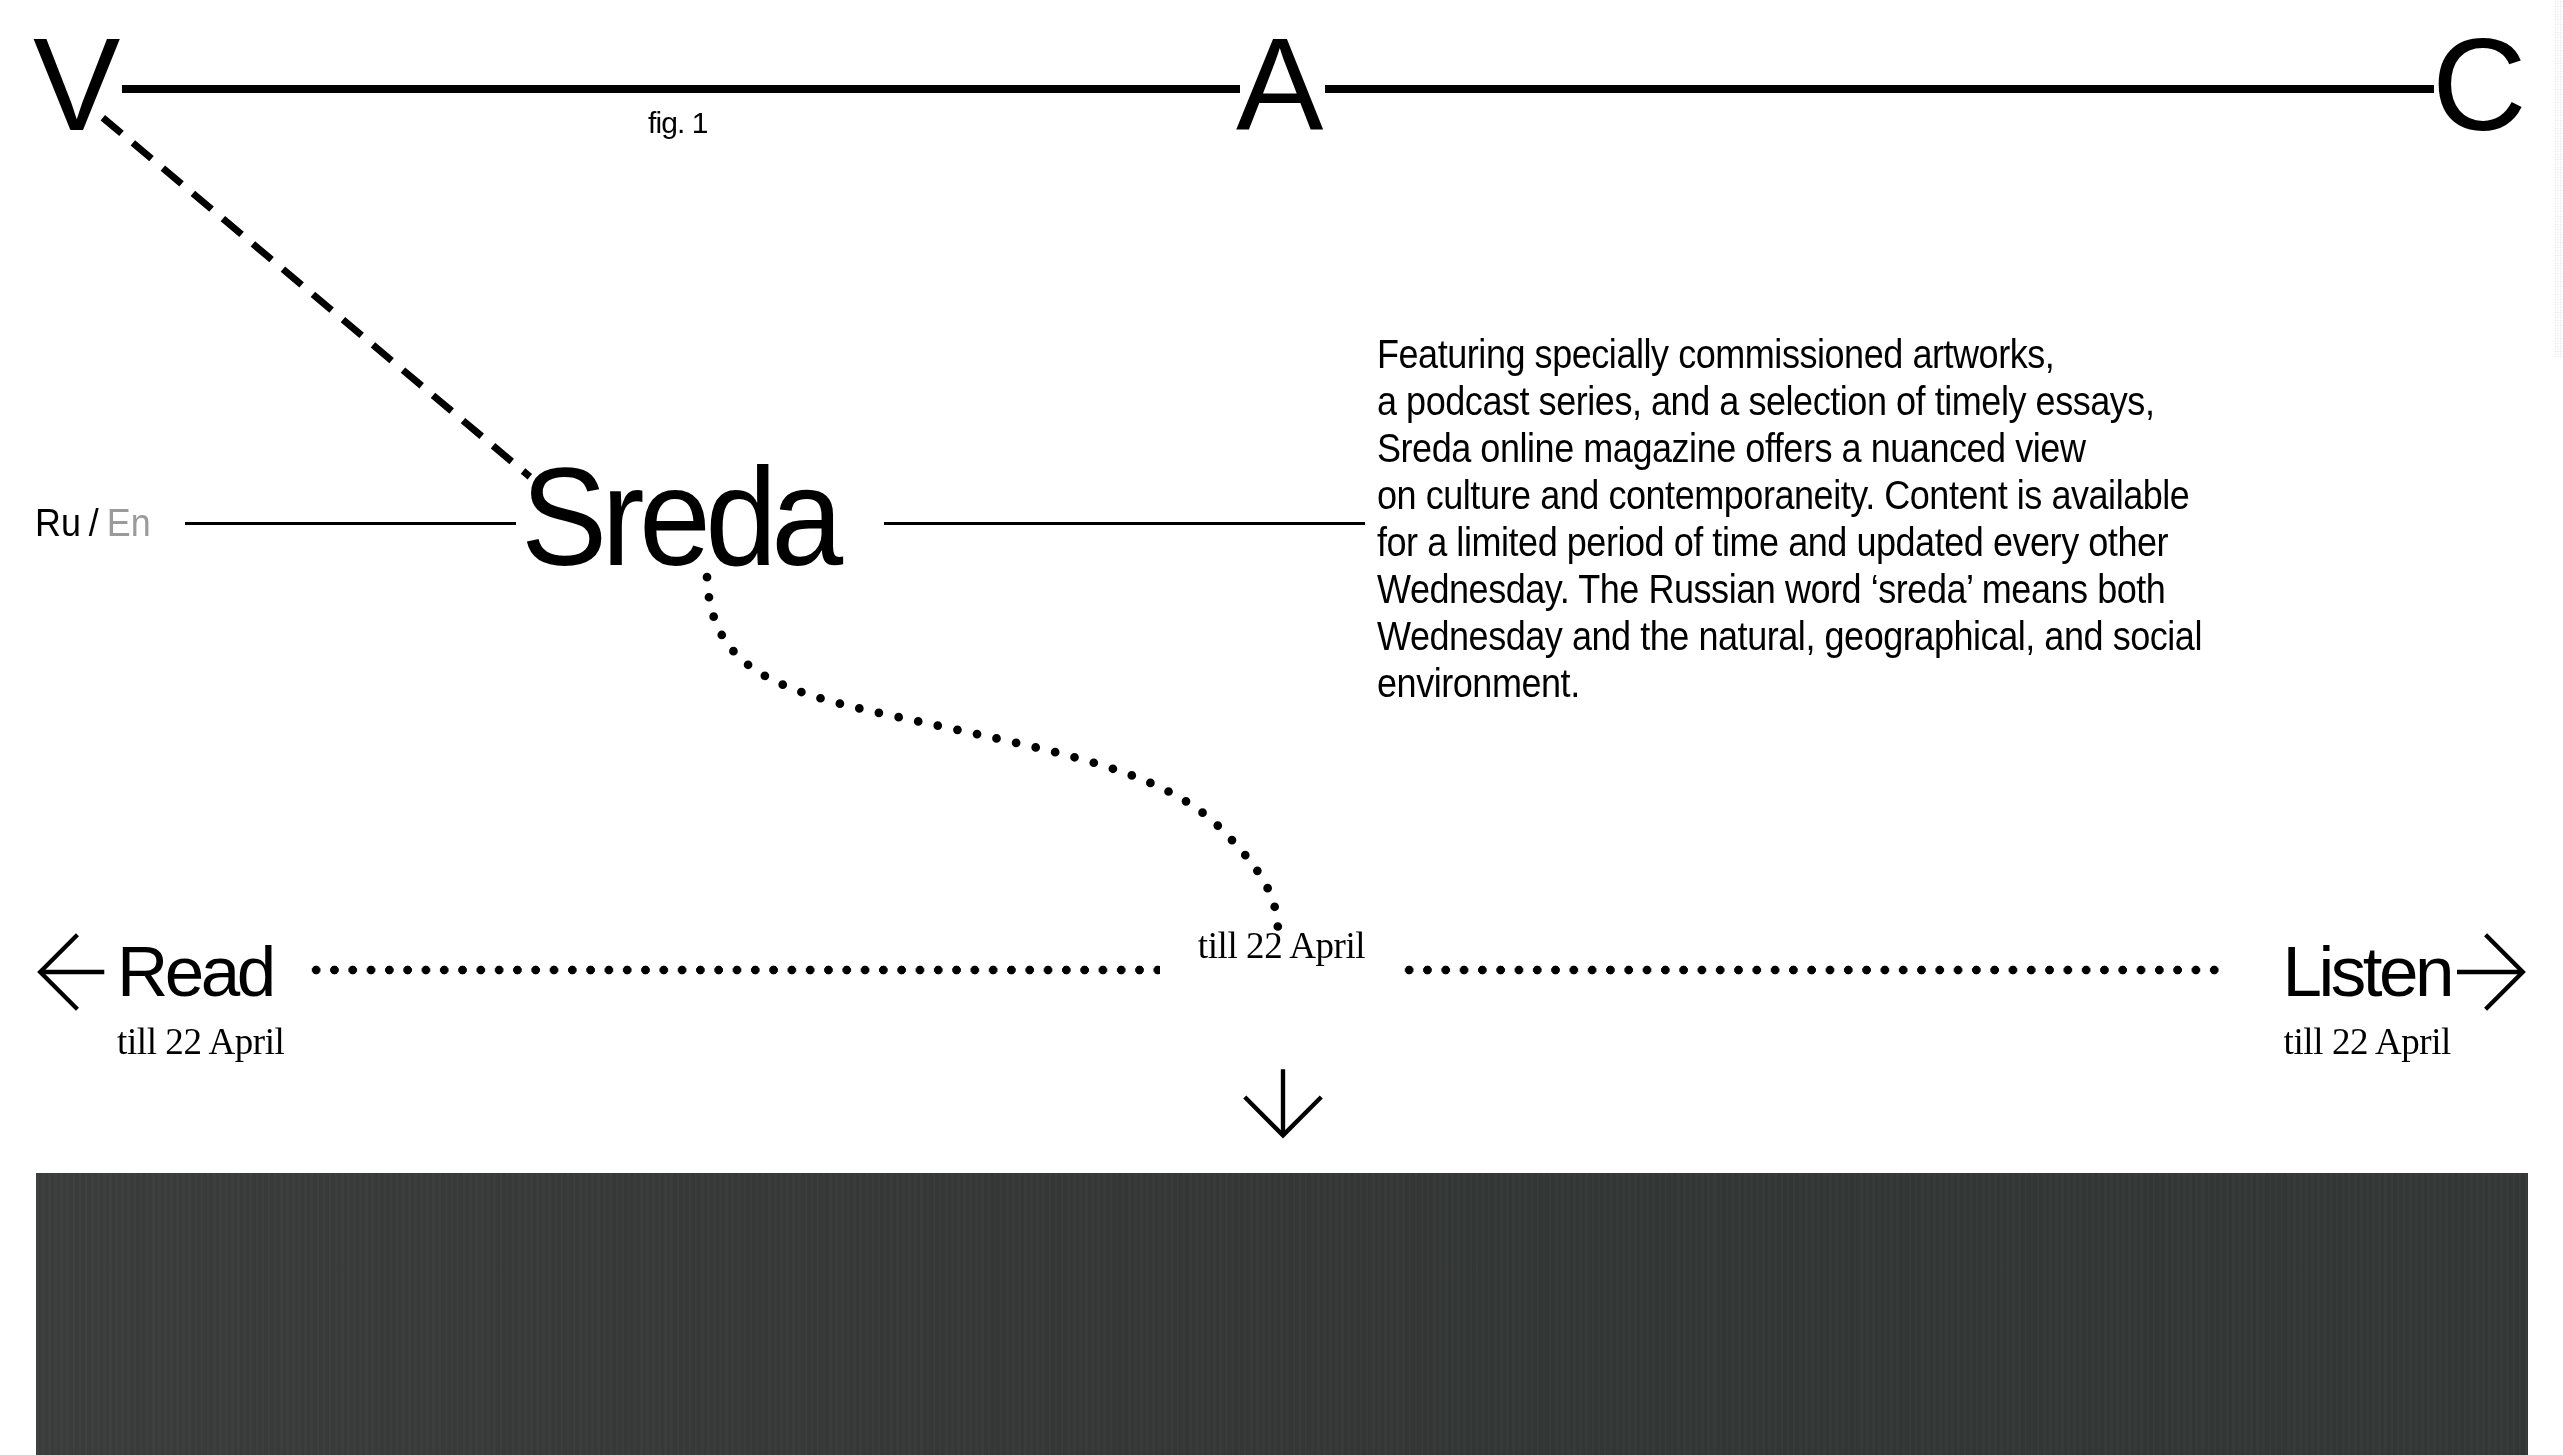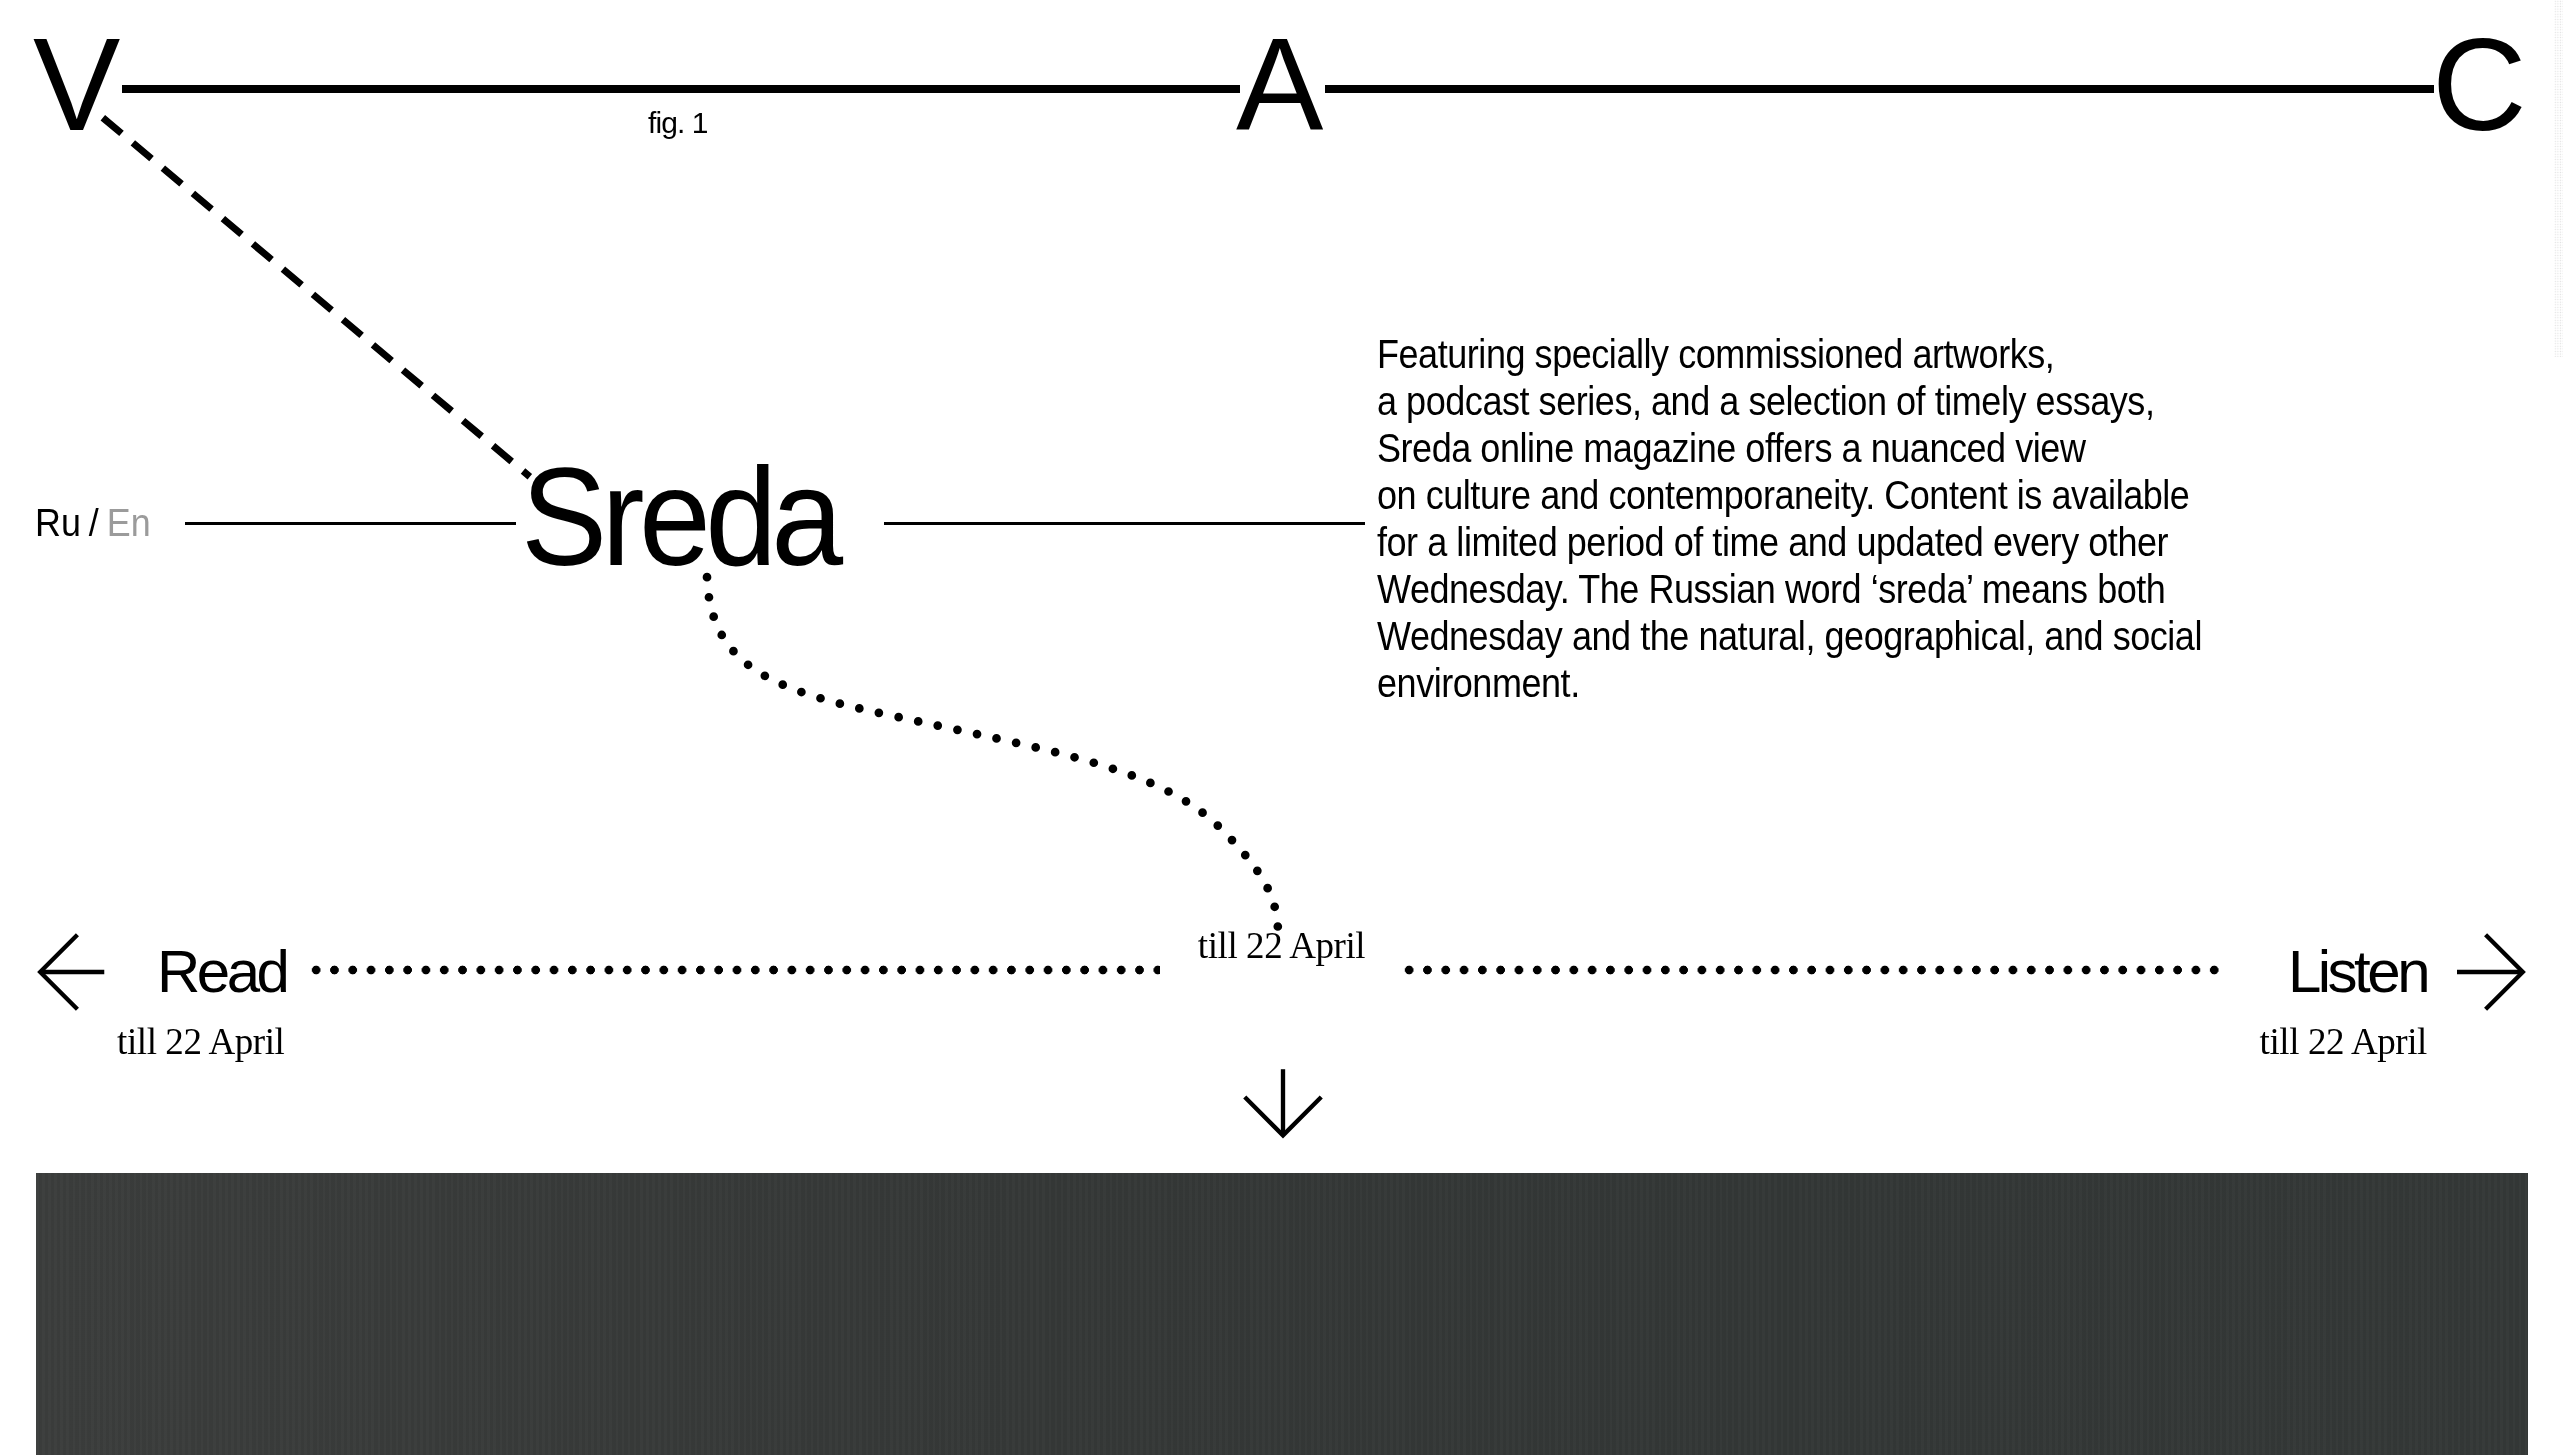--- a/index.html
+++ b/index.html
@@ -84,36 +84,35 @@
   .description span { display: block; white-space: nowrap; }
 
   
   .nav-item {
     position: absolute;
     top: 924px;
     text-align: center;
     white-space: nowrap;
   }
   .nav-label {
-    font-size: 60px;
+    font-size: 71px;
     line-height: 96px;
     letter-spacing: -3.5px;
     display: block;
-    margin-left: 40px;
   }
   .nav-date {
     font-size: 37px;
     line-height: 44px;
     letter-spacing: -0.4px;
     display: block;
     font-family: Liberation Serif, serif;
   }
   .nav-read { left: 117px; text-align: left; }
   .nav-watch { left: 1168px; width: 227px; }
-  .nav-listen { right: 136px; text-align: right; }
+  .nav-listen { right: 112px; text-align: right; }
 
   .dots-line {
     position: absolute;
     top: 965px;
     height: 9.6px;
     background-image: radial-gradient(circle, #000 4px, transparent 4.5px);
     background-size: 18.3px 9.6px;
     background-repeat: repeat-x;
     background-position: left center;
   }

